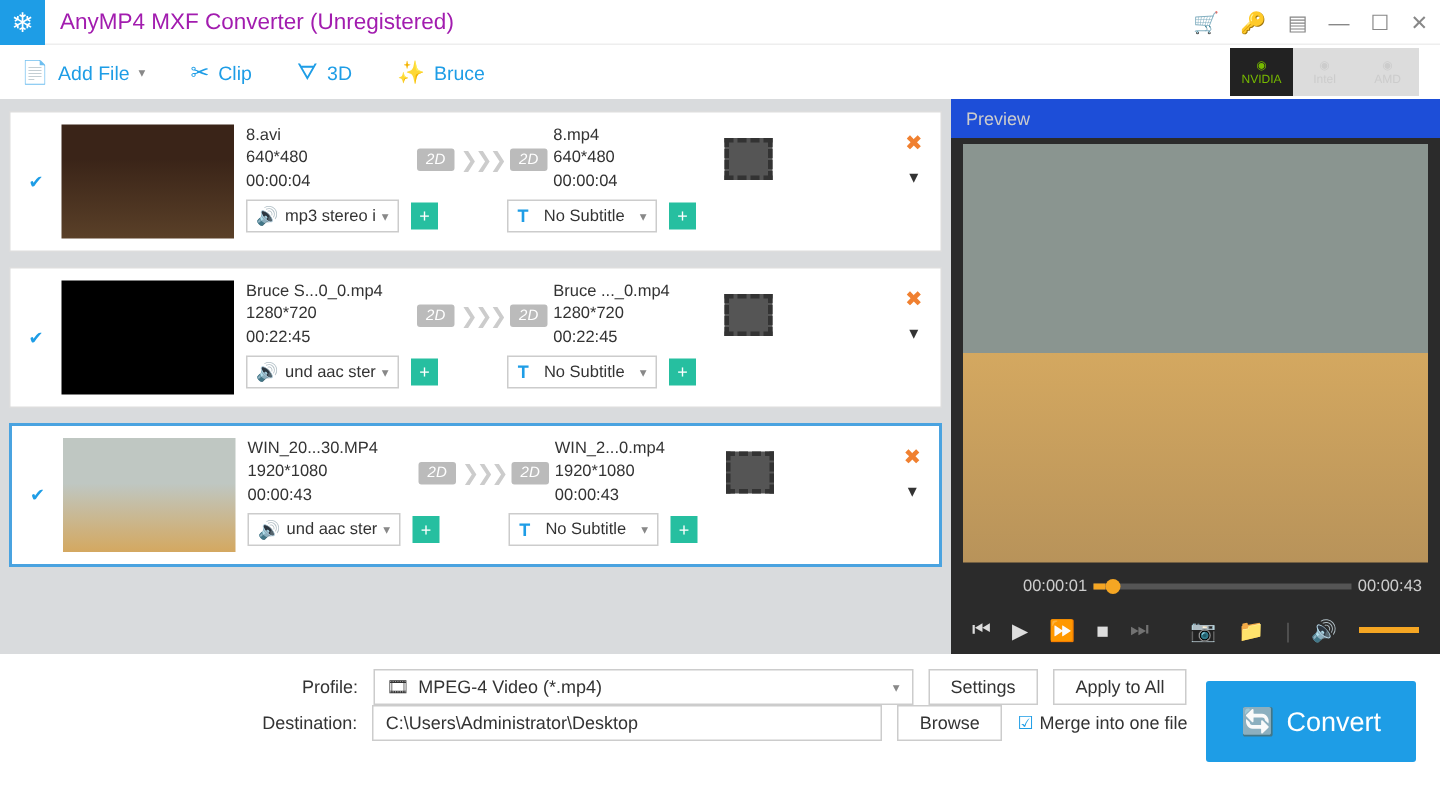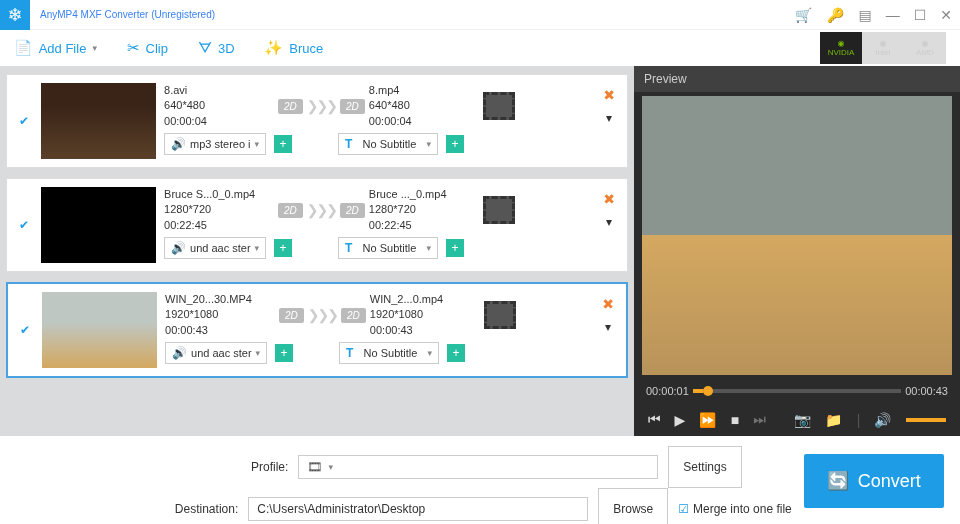--- a/index.html
+++ b/index.html
@@ -1,19 +1,19 @@
 <!DOCTYPE html>
 <html><head>
 <meta charset="utf-8">
 <style>
 * { margin: 0; padding: 0; box-sizing: border-box; font-family: "Segoe UI", Tahoma, sans-serif; }
 body { width: 960px; height: 524px; background: #fff; font-size: 12px; color: #333; overflow: hidden; }
 .titlebar { height: 30px; background: #fff; display: flex; align-items: center; padding: 0 8px; border-bottom: 1px solid #eee; }
 .logo { width: 30px; height: 30px; background: #1e9de6; display: flex; align-items: center; justify-content: center; color: #fff; font-size: 18px; margin-left: -8px; }
-.title { color: #3b82f6; font-size: 10px; margin-left: 10px; flex: 1; }
+.title { color: #a21caf; font-size: 15px; margin-left: 10px; flex: 1; }
 .titlebar-icons { display: flex; gap: 14px; align-items: center; color: #888; }
 .titlebar-icons span { cursor: pointer; font-size: 14px; }
 .toolbar { height: 36px; display: flex; align-items: center; padding: 0 14px; gap: 30px; background: #fff; }
 .tool-item { display: flex; align-items: center; gap: 6px; color: #1e9de6; font-size: 13px; cursor: pointer; }
 .tool-item .ico { font-size: 15px; }
 .gpu-badges { margin-left: auto; display: flex; }
 .gpu-badge { width: 42px; height: 32px; display: flex; flex-direction: column; align-items: center; justify-content: center; font-size: 8px; color: #ccc; background: #dcdcdc; }
 .gpu-badge.nvidia { background: #222; color: #76b900; }
 .main { display: flex; height: 370px; }
 .file-list { flex: 1; background: #d9dbdd; padding: 8px 6px; overflow-y: auto; }
@@ -29,37 +29,37 @@
 .badge2d { background: #bbb; color: #fff; padding: 2px 6px; border-radius: 2px; font-size: 10px; font-style: italic; }
 .arrows { color: #ccc; letter-spacing: -2px; font-size: 14px; }
 .codec-icon { width: 32px; height: 28px; background: #555; border: 3px dashed #333; display: inline-block; }
 .info-bottom { display: flex; gap: 8px; align-items: center; }
 .dropdown { border: 1px solid #ccc; padding: 3px 6px; font-size: 11px; display: flex; align-items: center; gap: 4px; min-width: 100px; justify-content: space-between; cursor: pointer; }
 .plus-btn { width: 18px; height: 18px; background: #26bfa0; color: #fff; display: flex; align-items: center; justify-content: center; font-size: 12px; cursor: pointer; }
 .row-tools { display: flex; flex-direction: column; align-items: center; gap: 8px; padding: 4px; }
 .row-x { color: #f08030; font-size: 14px; cursor: pointer; }
 .row-arrow { color: #333; font-size: 12px; cursor: pointer; }
 .preview { width: 326px; background: #2b2b2b; display: flex; flex-direction: column; }
-.preview-title { color: #ccc; font-size: 12px; padding: 6px 10px; background: #404040; }
+.preview-title { color: #ccc; font-size: 12px; padding: 6px 10px; background: #1d4ed8; }
 .preview-video { flex: 1; background: linear-gradient(#8a9590 0%, #8a9590 50%, #d4a860 50%, #b8935a 100%); margin: 4px 8px; position: relative; }
-.preview-timeline { display: flex; align-items: center; padding: 6px 12px; gap: 4px; color: #ccc; font-size: 11px; }
+.preview-timeline { display: flex; align-items: center; padding: 6px 12px; gap: 4px; color: #ccc; font-size: 11px; margin-left: 36px; }
 .timeline-bar { flex: 1; height: 4px; background: #555; position: relative; }
 .timeline-fill { height: 100%; width: 5%; background: #f5a623; }
 .timeline-knob { position: absolute; left: 5%; top: -3px; width: 10px; height: 10px; background: #f5a623; border-radius: 50%; }
 .preview-controls { display: flex; align-items: center; padding: 8px 14px; gap: 14px; color: #ddd; font-size: 14px; }
 .preview-controls .spacer { flex: 1; }
 .preview-controls span { cursor: pointer; }
 .vol-bar { width: 50px; height: 4px; background: #f5a623; }
 .bottom { padding: 10px 16px; display: flex; flex-direction: column; background: #fff; align-items: center; }
 .bot-row { display: flex; align-items: center; gap: 10px; }
 .bot-label { width: 70px; text-align: right; font-size: 12px; }
 .bot-input { border: 1px solid #ccc; padding: 4px 8px; font-size: 12px; height: 24px; display: flex; align-items: center; }
 .profile-input { width: 360px; gap: 6px; }
 .dest-input { width: 340px; }
-.bot-btn { border: 1px solid #ccc; padding: 20px 14px; font-size: 12px; height: 24px; cursor: pointer; background: #fff; display: flex; align-items: center; }
+.bot-btn { border: 1px solid #ccc; padding: 2px 14px; font-size: 12px; height: 24px; cursor: pointer; background: #fff; display: flex; align-items: center; }
 .convert-btn { background: #1e9de6; color: #fff; font-size: 18px; width: 140px; height: 54px; display: flex; align-items: center; justify-content: center; gap: 8px; cursor: pointer; margin-left: auto; border-radius: 2px; }
 .merge-chk { display: flex; align-items: center; gap: 4px; font-size: 12px; }
 .merge-chk .cb { color: #1e9de6; }
 .speaker { color: #1e9de6; font-size: 12px; }
 .sub-t { color: #1e9de6; font-size: 12px; font-weight: bold; }
 .dd-arrow { color: #888; font-size: 9px; }
 </style>
 </head>
 <body>
 
@@ -266,23 +266,25 @@
       <div class="vol-bar"></div>
     </div>
   </div>
 </div>
 
 <div class="bottom">
   <div class="bot-row">
     <div class="bot-label">Profile:</div>
     <div class="bot-input profile-input">
       <span>🎞</span>
+      <span style="flex:1">MPEG-4 Video (*.mp4)</span>
       <span class="dd-arrow">▾</span>
     </div>
     <div class="bot-btn">Settings</div>
+    <div class="bot-btn">Apply to All</div>
     <div class="convert-btn" style="position:absolute; right:16px; bottom:16px;">
       <span>🔄</span>
       <span>Convert</span>
     </div>
   </div>
   <div class="bot-row">
     <div class="bot-label">Destination:</div>
     <div class="bot-input dest-input">
       <span>C:\Users\Administrator\Desktop</span>
     </div>

